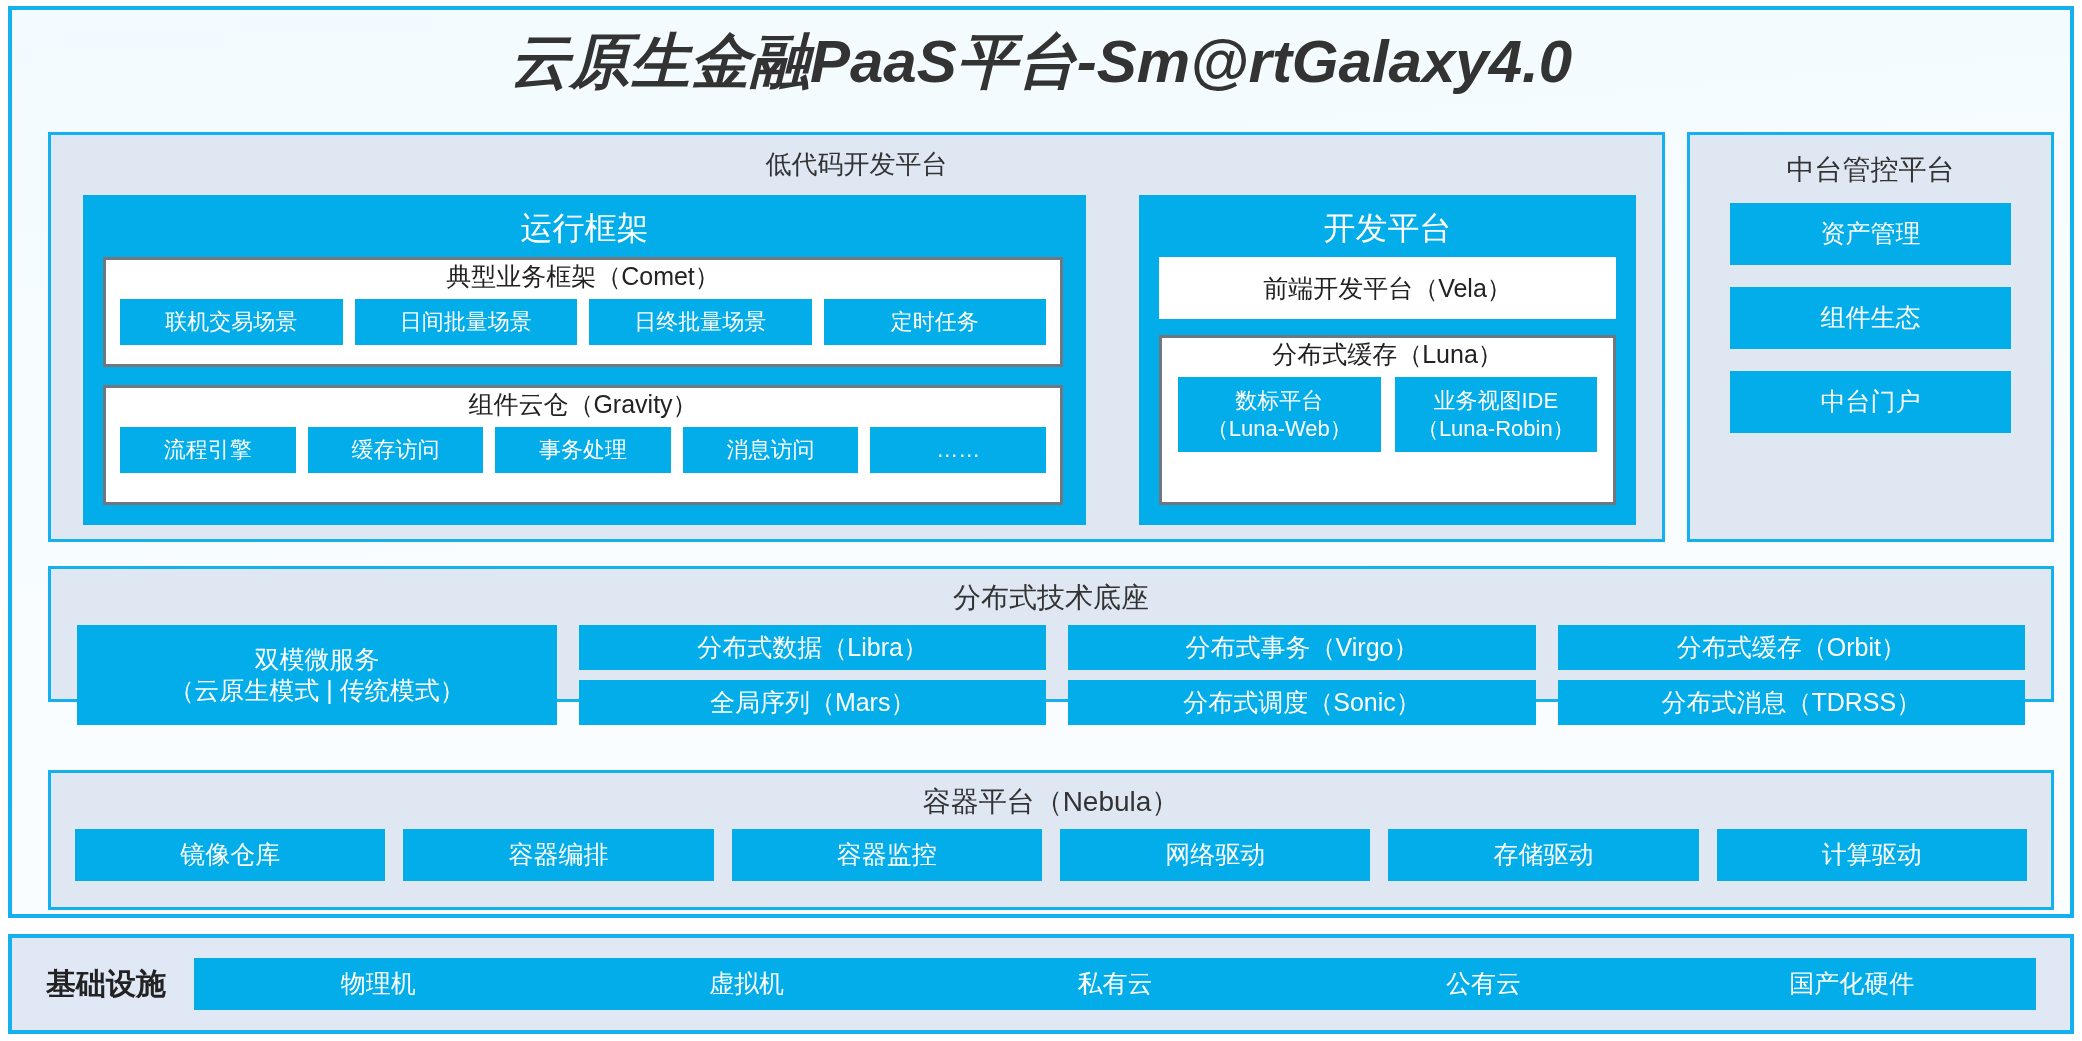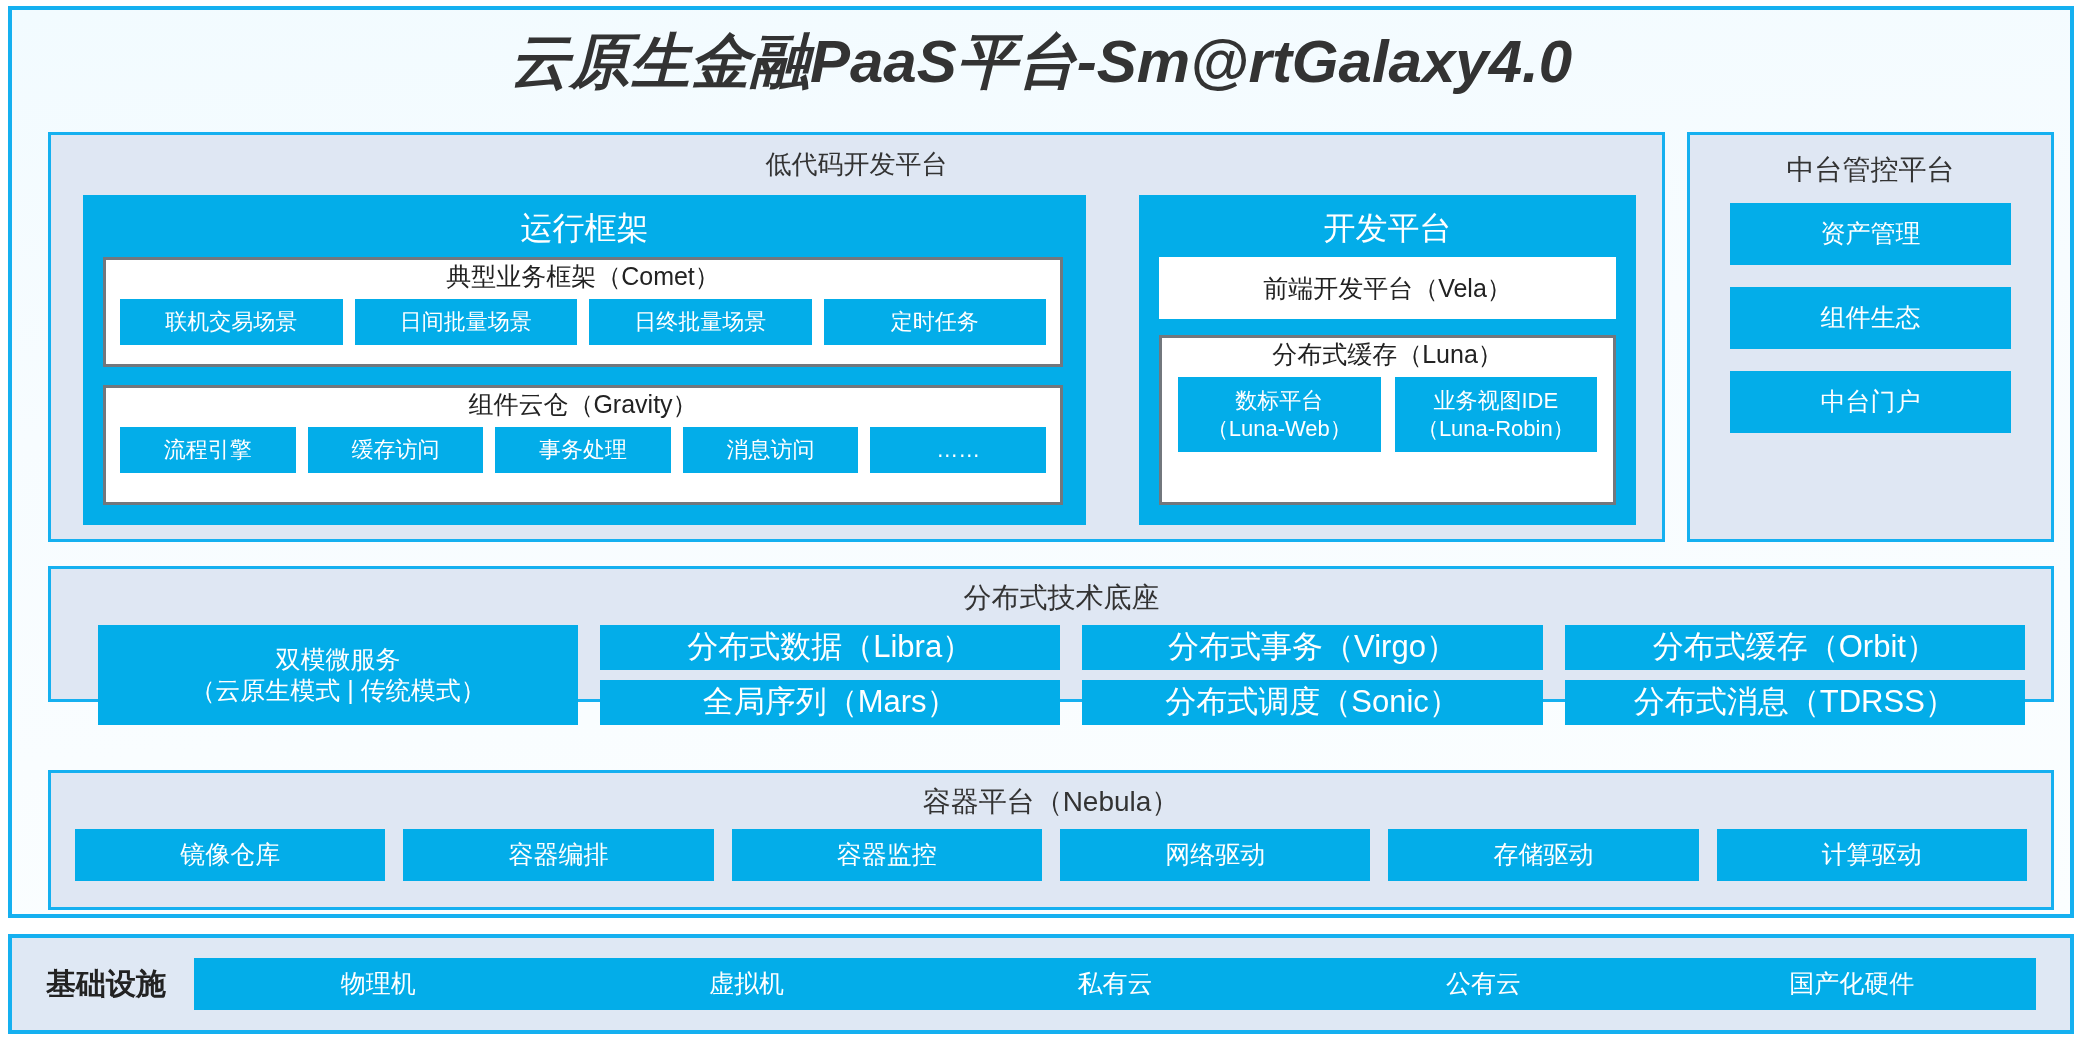--- a/index.html
+++ b/index.html
@@ -108,27 +108,27 @@
 
   
   #midctrl-panel { left: 1675px; top: 122px; width: 367px; height: 410px;
                    display: flex; flex-direction: column; }
   #midctrl-panel .panel-title { font-size: 28px; padding-top: 16px; }
   #midctrl-list { flex: 1; display: flex; flex-direction: column;
                   justify-content: flex-start; gap: 22px; padding: 6px 40px 0 40px; }
   #midctrl-list > .chip { height: 62px; font-size: 25px; }
 
   
-  #dist-panel { left: 36px; top: 556px; width: 2006px; height: 136px; padding-left: 21px; }
+  #dist-panel { left: 36px; top: 556px; width: 2006px; height: 136px; }
   #dist-panel .panel-title { font-size: 28px; padding-top: 10px; padding-bottom: 4px; }
   #dist-body { display: flex; gap: 22px; padding: 4px 26px 14px 26px; height: 118px; }
   #dist-wide { width: 480px; }
   #dist-wide .chip { width: 100%; height: 100%; font-size: 25px; }
   .dist-col { flex: 1; display: flex; flex-direction: column; gap: 10px; }
-  .dist-col .chip { flex: 1; font-size: 31px; }
+  .dist-col .chip { flex: 1; font-size: 25px; }
 
   
   #container-panel { left: 36px; top: 760px; width: 2006px; height: 140px; }
   #container-panel .panel-title { font-size: 28px; padding-top: 10px; padding-bottom: 6px; }
   #container-row { display: flex; gap: 18px; padding: 2px 24px 14px 24px; }
   #container-row > .chip { flex: 1; height: 52px; font-size: 25px; }
 
   
   #infra-label {
     font-size: 30px; font-weight: bold; color: #222222;

